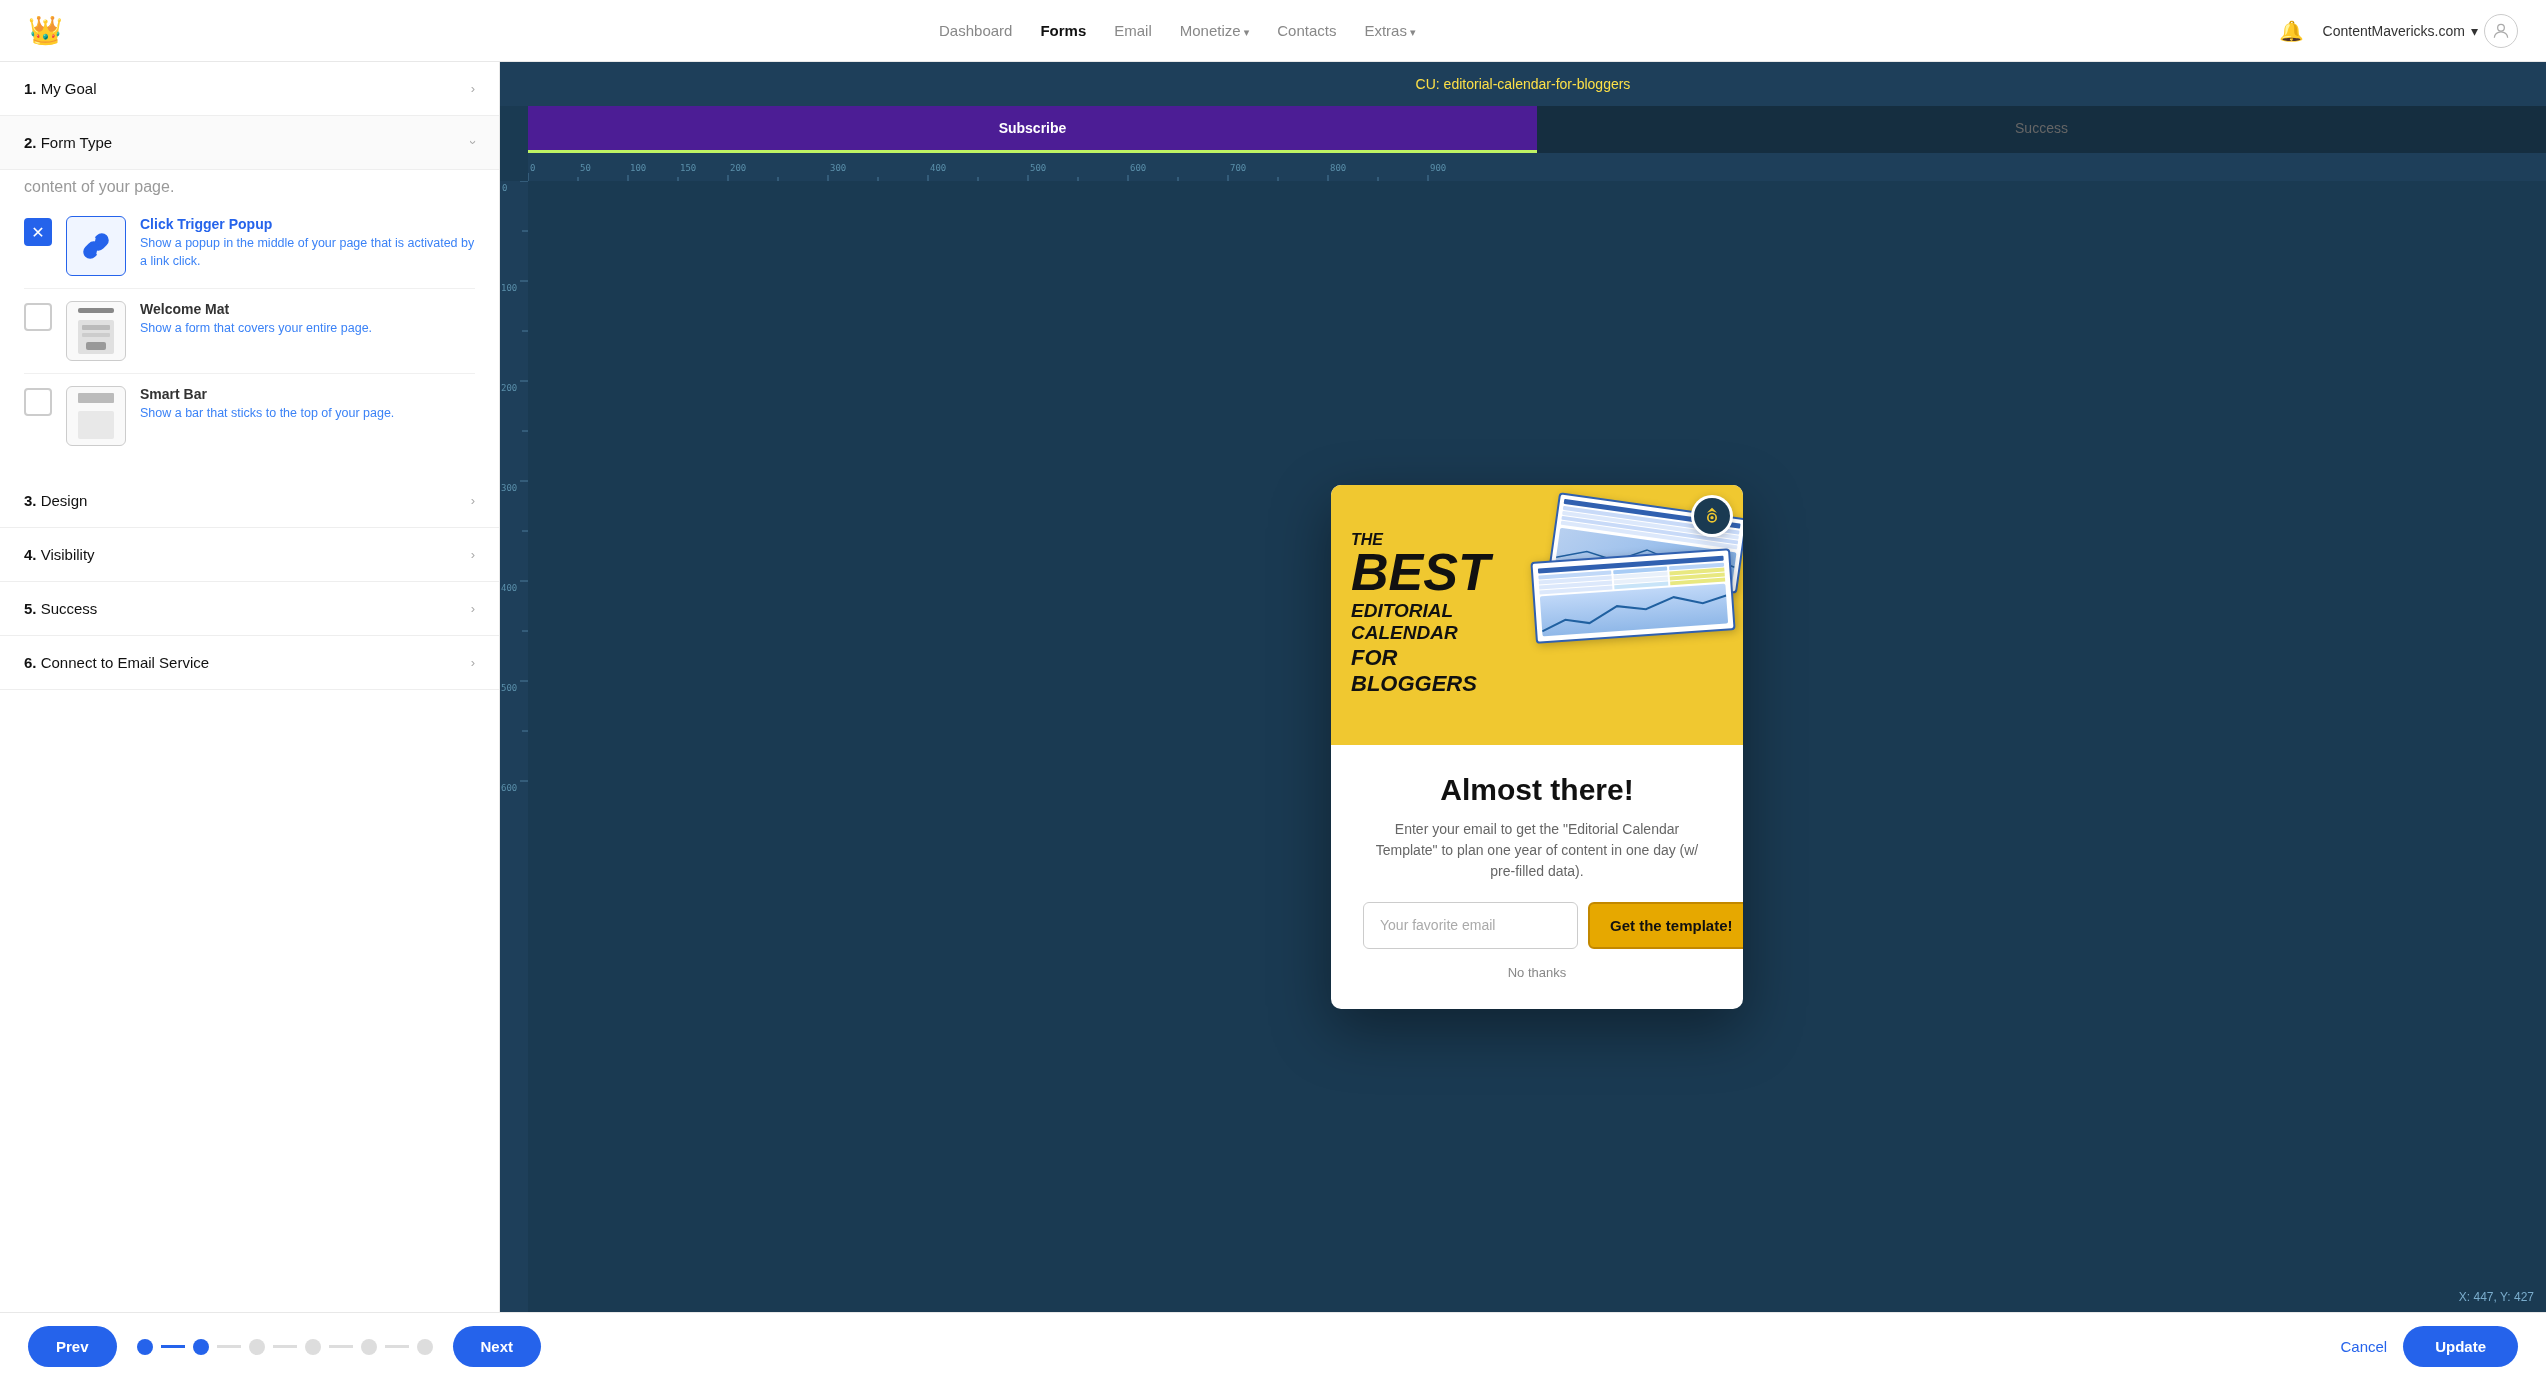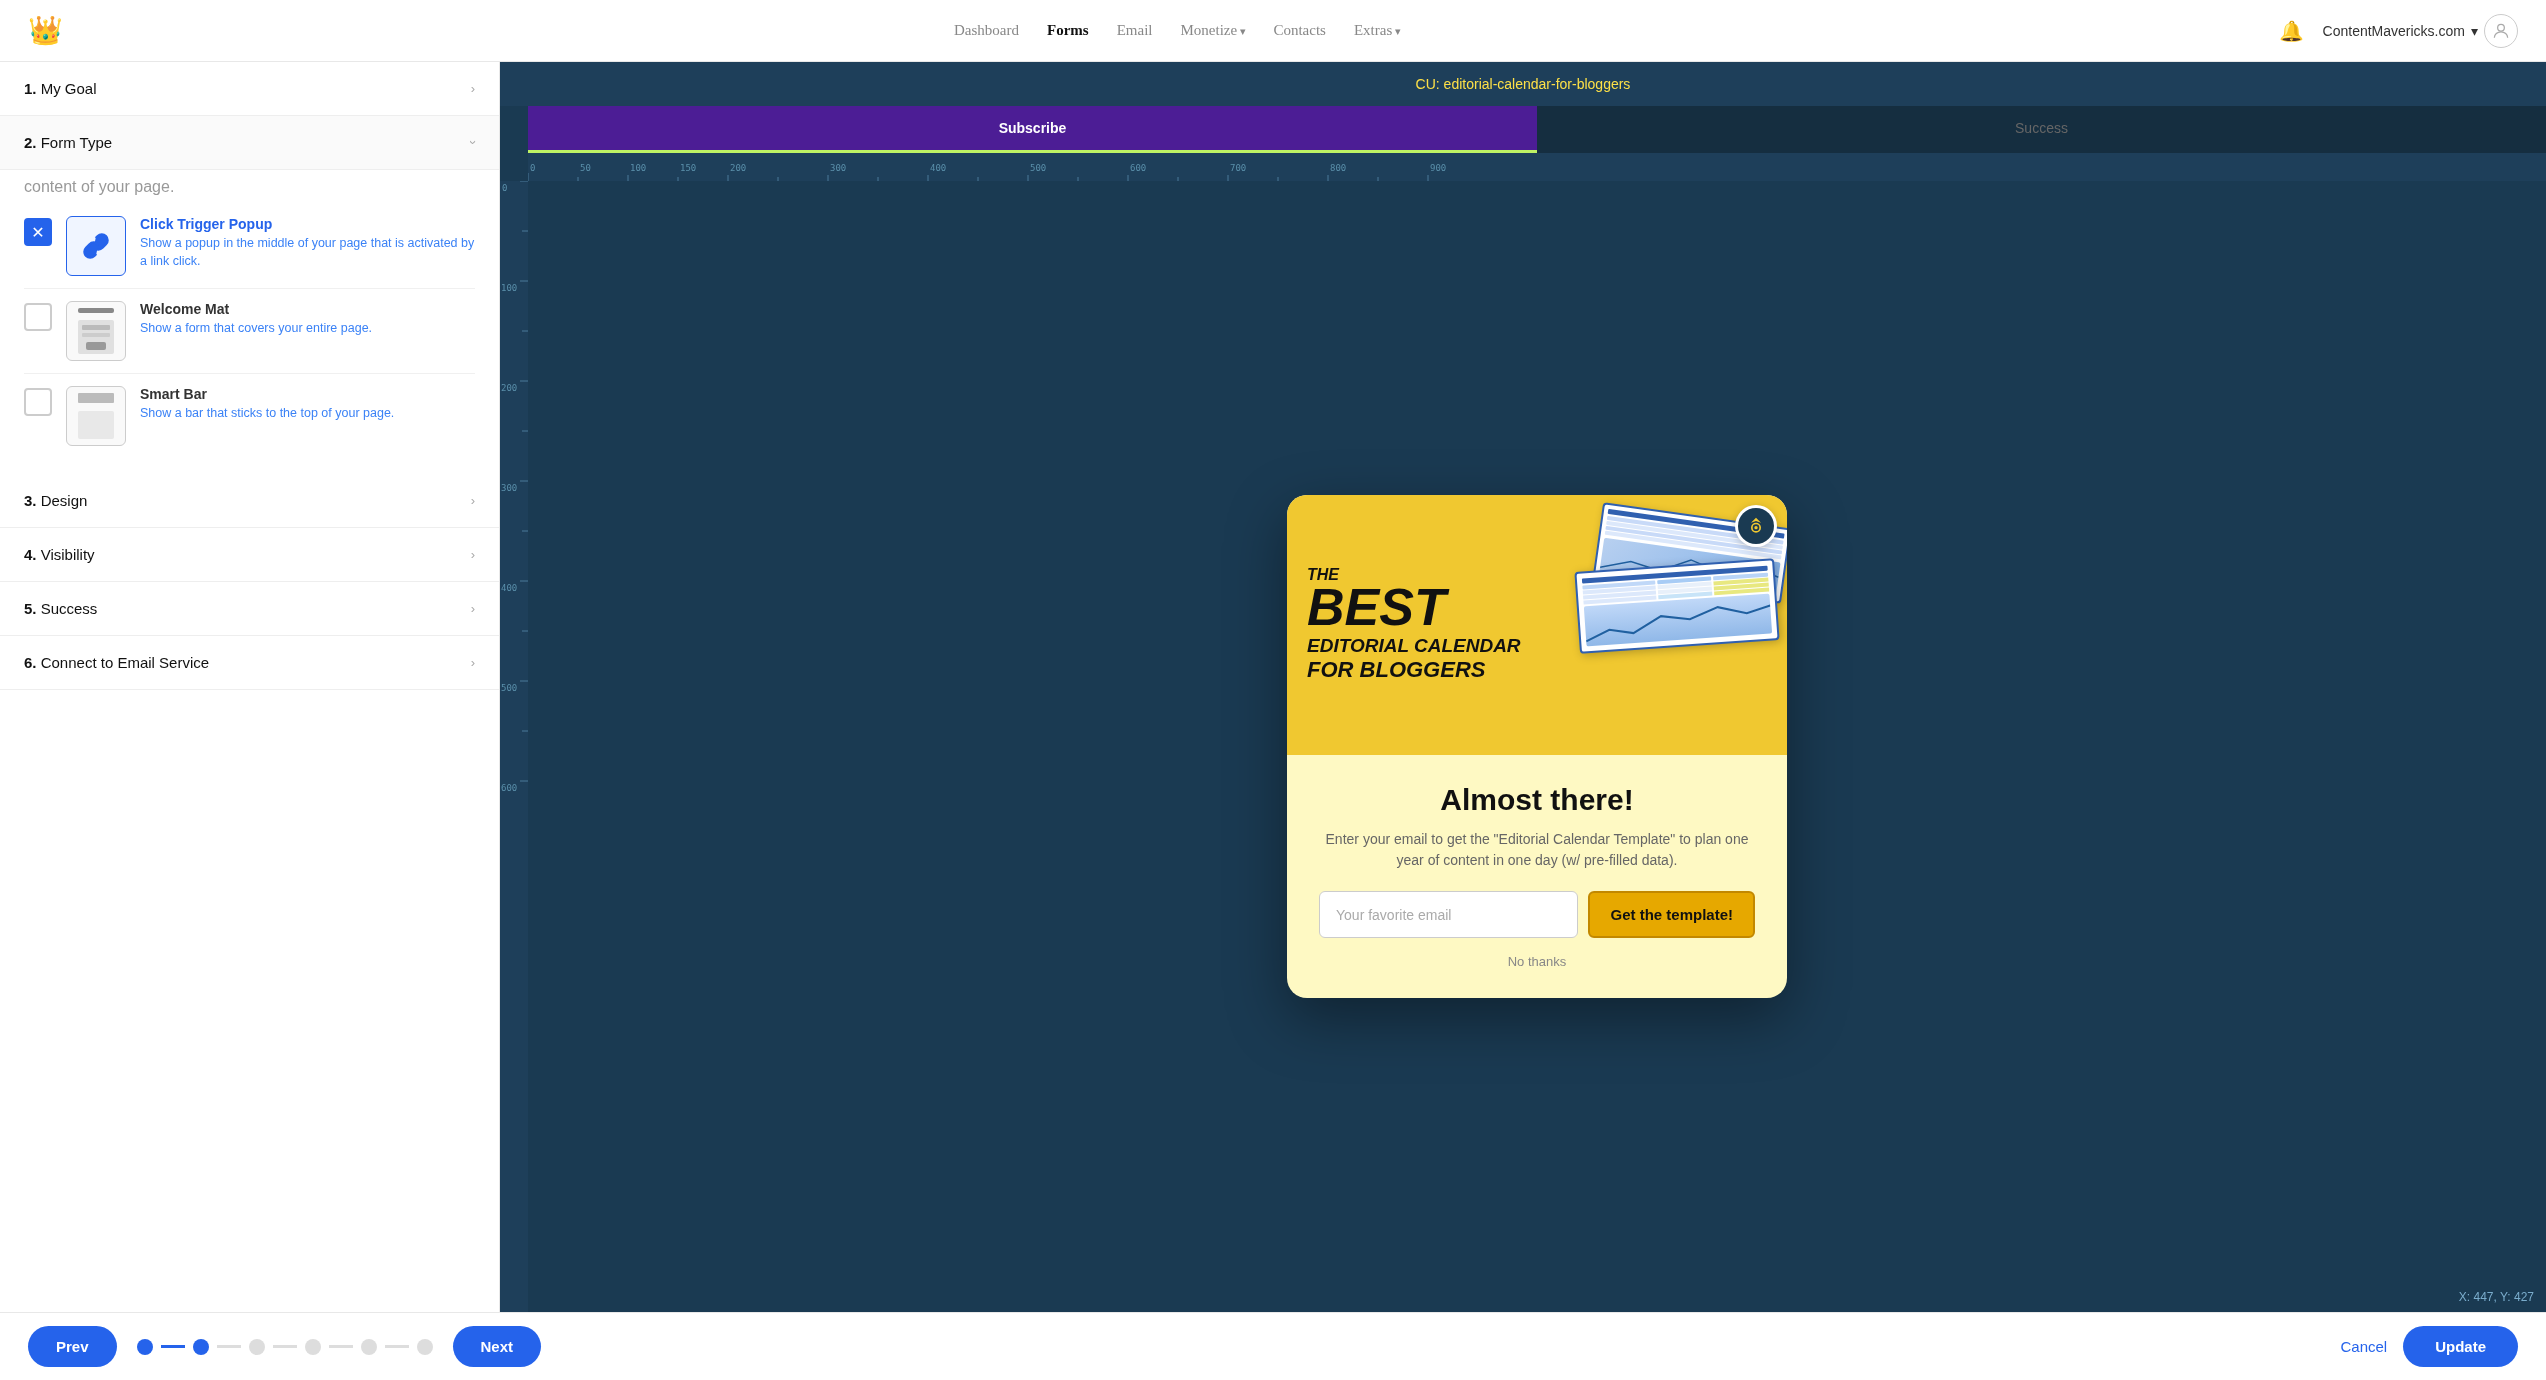--- a/index.html
+++ b/index.html
@@ -6,21 +6,21 @@
     body { font-family: -apple-system, BlinkMacSystemFont, 'Segoe UI', sans-serif; background: #f5f5f5; height: 100vh; overflow: hidden; }
 
     
     .topnav {
       display: flex; align-items: center; height: 62px;
       background: #fff; border-bottom: 1px solid #e8e8e8;
       padding: 0 28px; gap: 32px;
     }
     .topnav-logo { color: #2563eb; font-size: 22px; margin-right: 12px; }
     .topnav-links { display: flex; gap: 28px; flex: 1; justify-content: center; }
-    .topnav-link { font-size: 15px; color: #888; cursor: pointer; text-decoration: none; font-family: Liberation Serif, serif; }
+    .topnav-link { font-size: 15px; color: #888; cursor: pointer; text-decoration: none; }
     .topnav-link.active { color: #111; font-weight: 600; }
     .topnav-link.has-arrow::after { content: ' ▾'; font-size: 11px; }
     .topnav-right { display: flex; align-items: center; gap: 18px; }
     .notif-icon { font-size: 20px; color: #aaa; cursor: pointer; }
     .account-area { display: flex; align-items: center; gap: 6px; cursor: pointer; font-size: 14px; color: #333; }
     .account-avatar { width: 34px; height: 34px; border-radius: 50%; border: 1.5px solid #ccc; display: flex; align-items: center; justify-content: center; color: #aaa; font-size: 18px; }
 
     
     .main-layout { display: flex; height: calc(100vh - 62px - 68px); }
 
@@ -61,21 +61,21 @@
     
     .ruler-corner { position: absolute; top: 0; left: 0; width: 28px; height: 28px; background: #1a3a52; z-index: 10; }
     .ruler-h { position: absolute; top: 0; left: 28px; right: 0; height: 28px; background: #1e3f5a; overflow: hidden; display: flex; align-items: flex-end; z-index: 9; }
     .ruler-v { position: absolute; top: 28px; left: 0; bottom: 0; width: 28px; background: #1e3f5a; overflow: hidden; display: flex; flex-direction: column; align-items: flex-end; z-index: 9; }
 
     
     .canvas-area { position: absolute; top: 28px; left: 28px; right: 0; bottom: 0; overflow: hidden; background: #1a3a52; }
 
     
     .popup-overlay { position: absolute; top: 0; left: 0; right: 0; bottom: 0; display: flex; align-items: center; justify-content: center; z-index: 20; }
-    .popup-modal { background: #fef9c3; border-radius: 20px; width: 500px; overflow: hidden; box-shadow: 0 20px 60px rgba(0,0,0,0.4); }
+    .popup-modal { background: #ffffff; border-radius: 10px; width: 412px; overflow: hidden; box-shadow: 0 20px 60px rgba(0,0,0,0.4); }
     .popup-close { position: absolute; top: 12px; right: 12px; width: 32px; height: 32px; border-radius: 50%; background: rgba(255,255,255,0.9); border: none; cursor: pointer; font-size: 16px; display: flex; align-items: center; justify-content: center; z-index: 5; }
     .popup-image { position: relative; background: #f0c830; height: 260px; display: flex; align-items: center; justify-content: center; overflow: hidden; }
     .popup-body { padding: 28px 32px; text-align: center; }
     .popup-body h2 { font-size: 30px; font-weight: 700; color: #111; margin-bottom: 12px; }
     .popup-body p { font-size: 14px; color: #666; margin-bottom: 20px; line-height: 1.5; }
     .popup-form { display: flex; gap: 10px; margin-bottom: 14px; }
     .popup-input { flex: 1; padding: 13px 16px; border: 1.5px solid #ccc; border-radius: 6px; font-size: 14px; color: #333; }
     .popup-input::placeholder { color: #aaa; }
     .popup-btn { background: #e6a800; color: #111; border: 2px solid #c28800; border-radius: 6px; padding: 13px 20px; font-size: 15px; font-weight: 800; cursor: pointer; white-space: nowrap; }
     .popup-nope { font-size: 13px; color: #888; cursor: pointer; text-decoration: none; }

